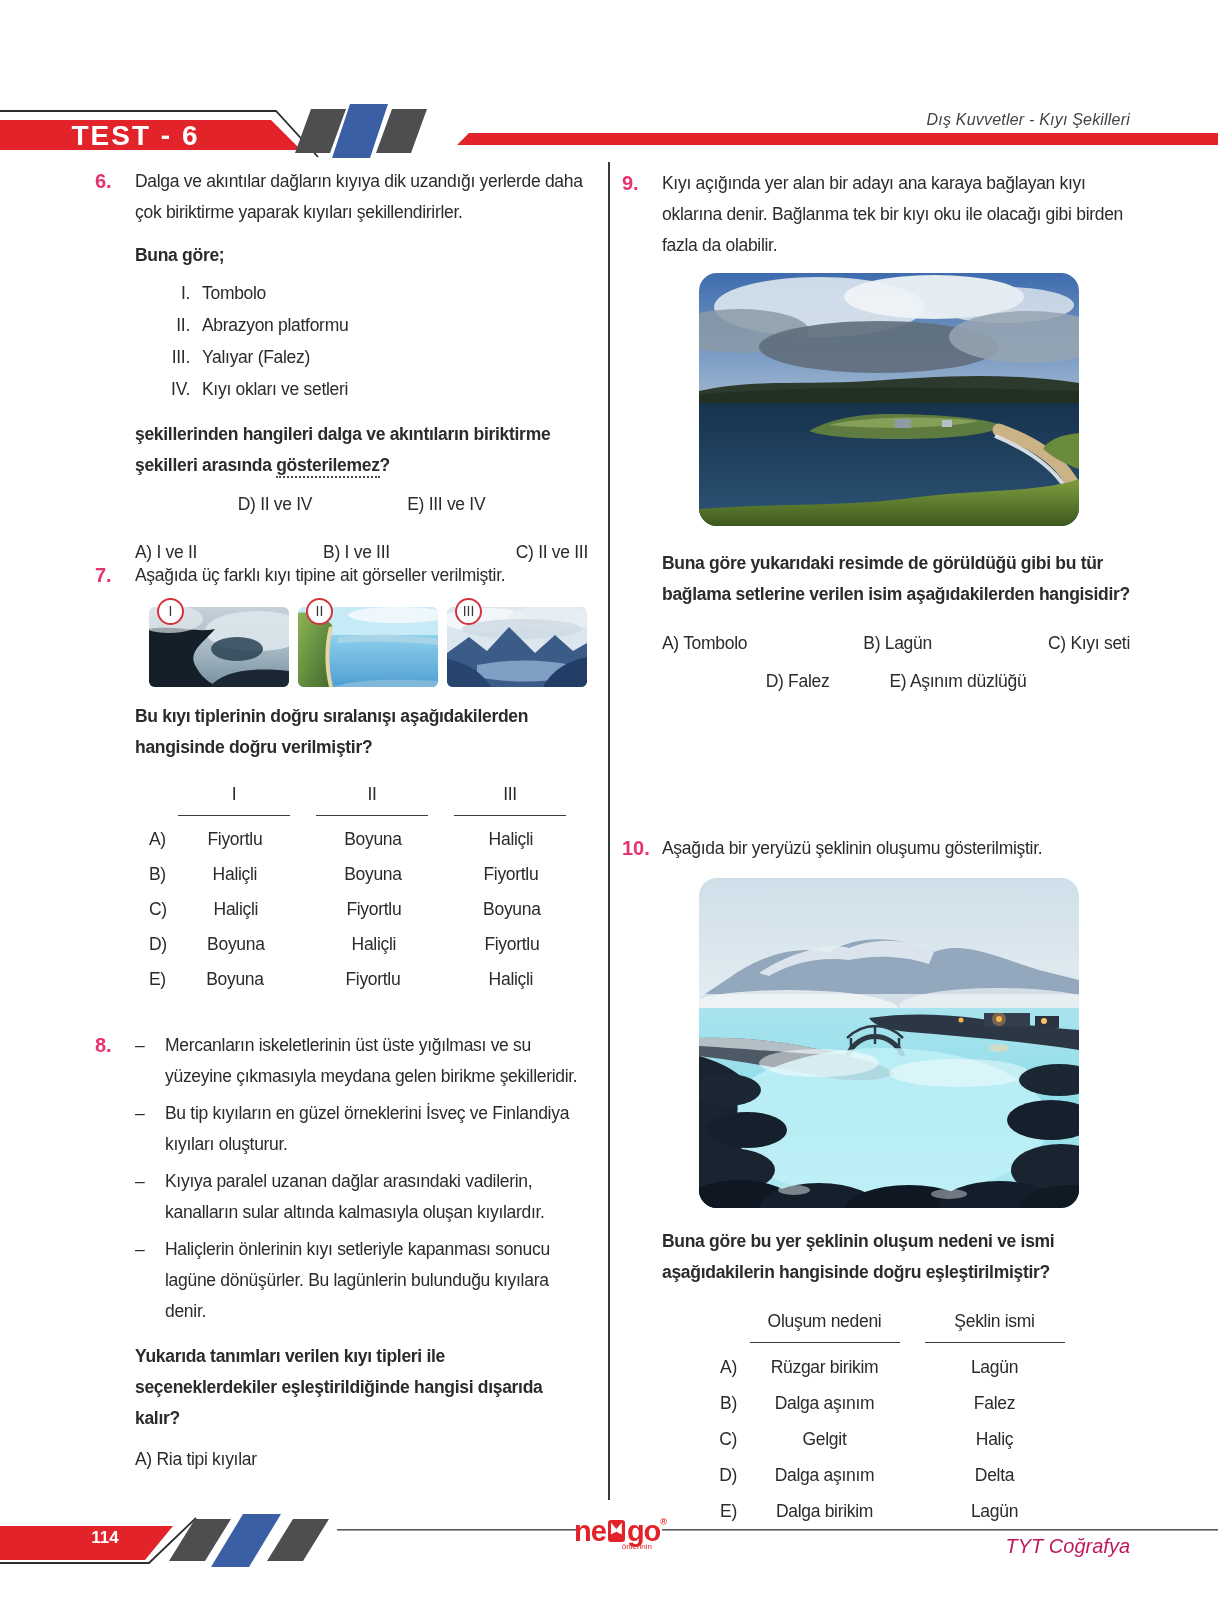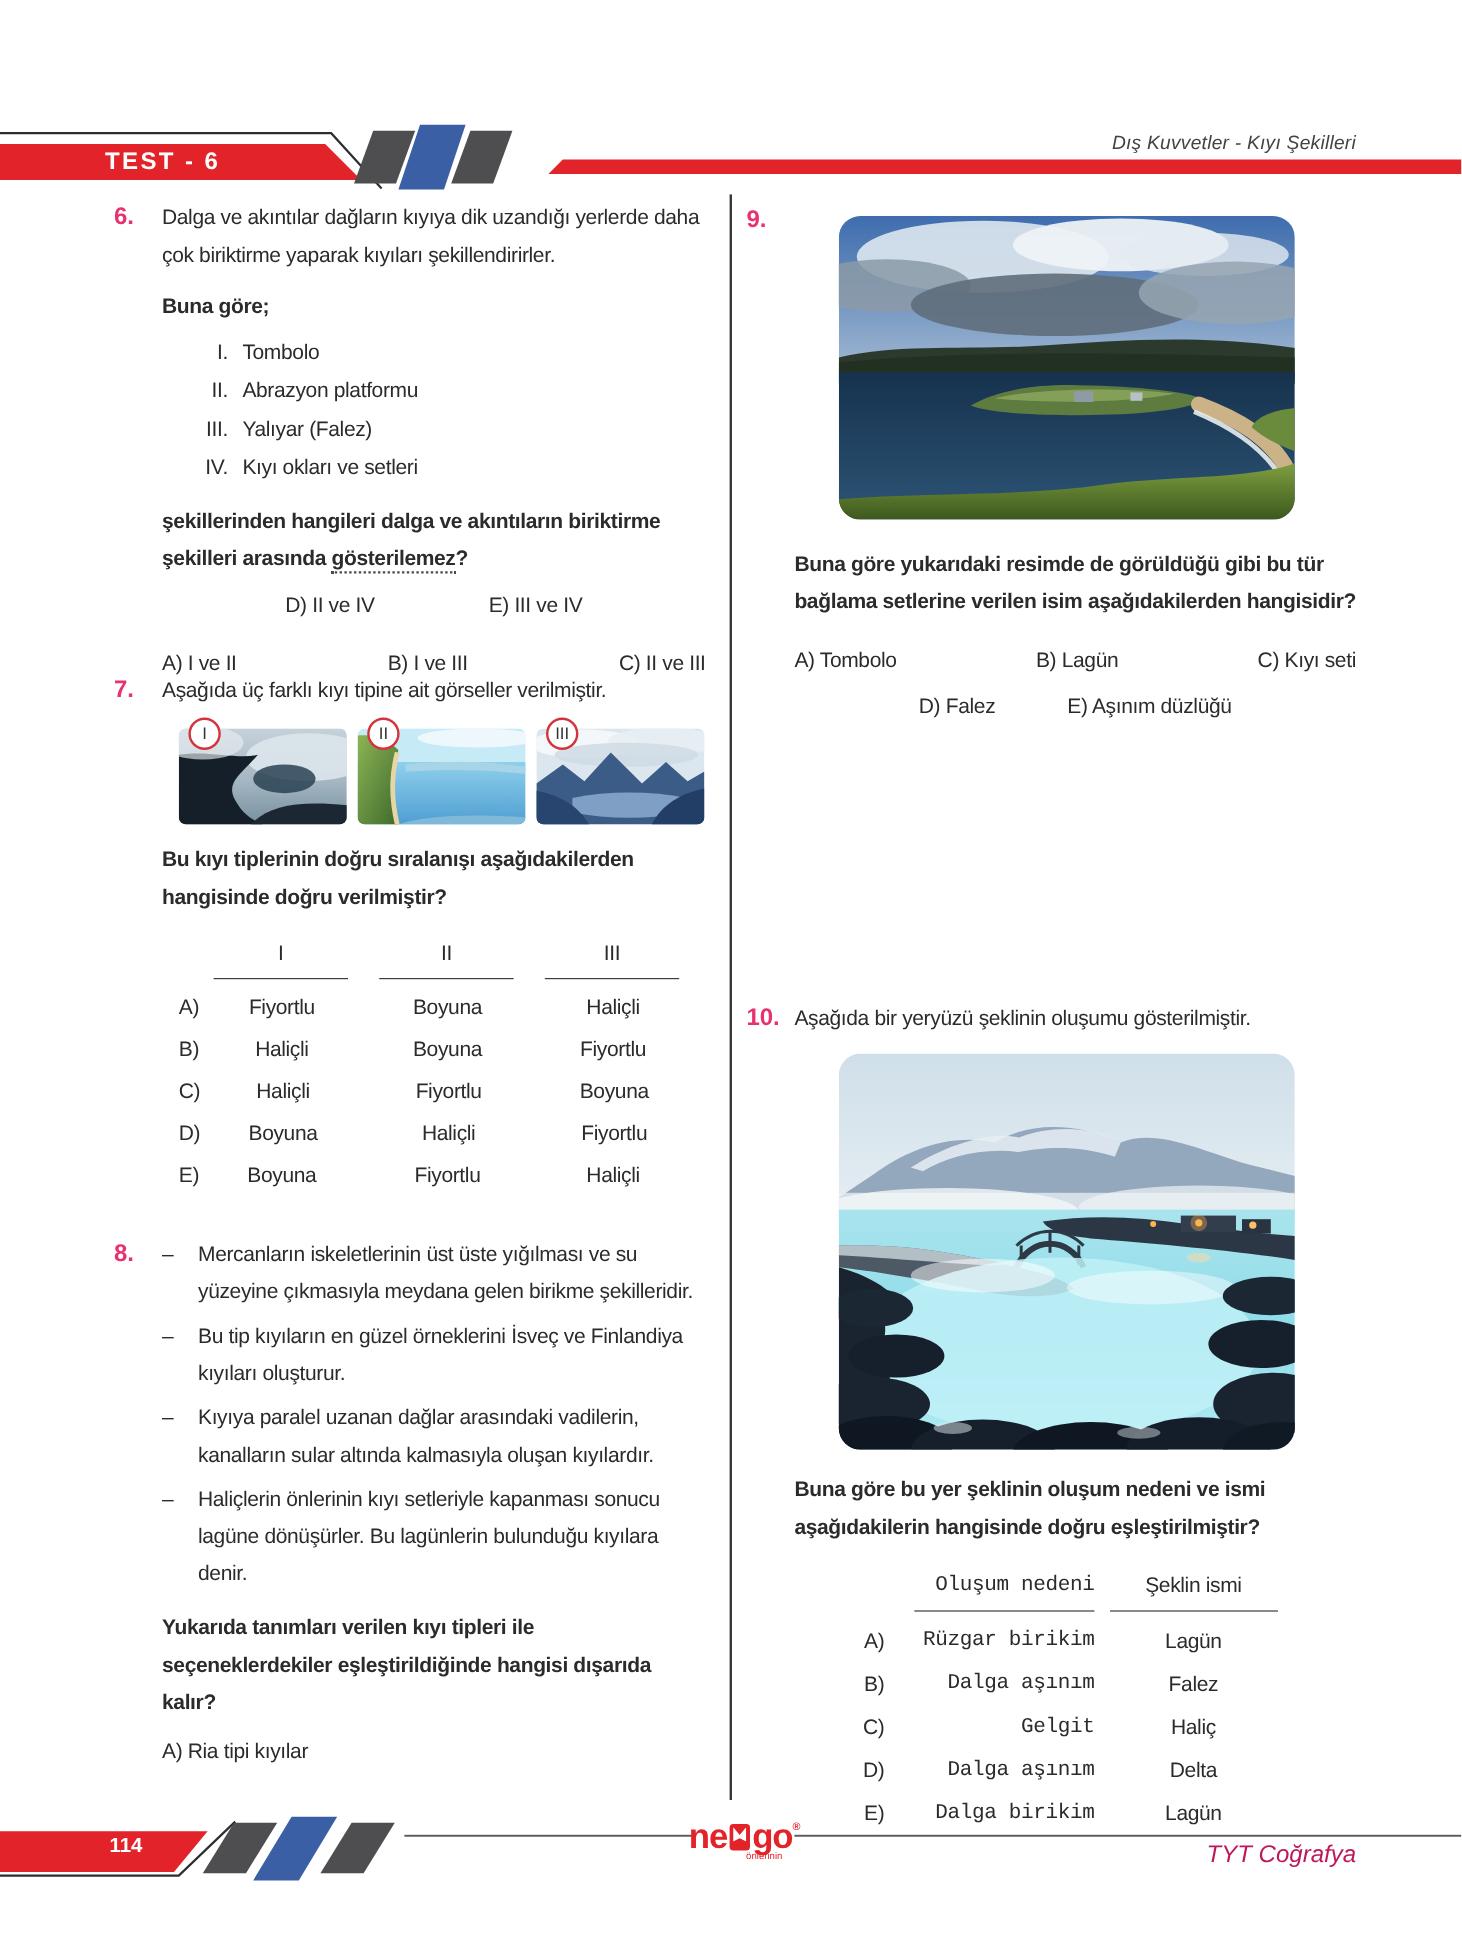--- a/index.html
+++ b/index.html
@@ -17,21 +17,21 @@
     font-family:"Liberation Sans","DejaVu Sans",sans-serif;
     color:var(--ink);
     overflow:hidden;
   }
   
   .deco{position:absolute;left:0;width:1218px;display:block;}
   #hdr-deco{top:100px;height:60px;}
   #ftr-deco{top:1505px;height:75px;}
   .hdr-test{
     position:absolute;left:0;top:121px;width:271px;height:29px;
-    text-align:center;color:#fff;font-weight:700;font-size:20px;
+    text-align:center;color:#fff;font-weight:700;font-size:28px;
     letter-spacing:2px;line-height:29px;
   }
   .hdr-topic{
     position:absolute;right:88px;top:111px;
     font-style:italic;font-size:16px;color:#434347;letter-spacing:0.2px;
   }
   .ftr-page{
     position:absolute;left:30px;top:1528px;width:150px;text-align:center;
     color:#fff;font-weight:700;font-size:17px;
   }
@@ -102,21 +102,21 @@
   .optcenter{text-align:center;margin-top:10px;line-height:30px;}
   
   .photo9{margin:12px 0 0 37px;width:380px;height:253px;}
   .photo10{margin:14px 0 0 37px;width:380px;height:330px;}
   .photo9 svg,.photo10 svg{width:100%;height:100%;display:block;border-radius:18px;}
   
   .t10{margin-top:18px;}
   .t10row{display:flex;align-items:center;height:36px;}
   .t10head{height:auto;margin-bottom:6px;align-items:flex-end;}
   .t10letter{flex:0 0 75px;text-align:right;}
-  .t10c1{flex:0 0 175px;text-align:right;font-family:Liberation Mono, monospace;}
+  .t10c1{flex:0 0 175px;text-align:center;}
   .t10c2{flex:0 0 165px;text-align:center;}
   .t10hline1{display:inline-block;width:150px;padding-bottom:5px;border-bottom:1.6px solid #3c3c3e;}
   .t10hline2{display:inline-block;width:140px;padding-bottom:5px;border-bottom:1.6px solid #3c3c3e;}
 </style>
 </head>
 <body>
 
 <svg id="hdr-deco" class="deco" viewBox="0 0 1218 60">
   <polyline points="0,11 276,11 318,57" fill="none" stroke="#2e2e30" stroke-width="1.8"></polyline>
   <polygon points="0,20 271,20 301,50 0,50" fill="#e22329"></polygon>
@@ -294,20 +294,21 @@
       <span class="o1">C) Skayer tipi kıyılar</span>
       <span class="o2">D) Limanlı kıyılar</span>
     </div>
     <div class="optcenter">E) Mercanlı (resifli) kıyılar</div>
   </div>
 </div>
 
 <div class="q q9">
   <div class="qnum">9.</div>
   <div class="qbody">
+    <p class="para">Kıyı açığında yer alan bir adayı ana karaya bağlayan kıyı oklarına denir. Bağlanma tek bir kıyı oku ile olacağı gibi birden fazla da olabilir.</p>
     <div class="photo9">
       <svg viewBox="0 0 380 253" preserveAspectRatio="none">
         <defs>
           <linearGradient id="sky9" x1="0" y1="0" x2="0" y2="1">
             <stop offset="0" stop-color="#3e6cae"></stop>
               <stop offset="0.6" stop-color="#7e9ec6"></stop>
               <stop offset="1" stop-color="#a8bcd2"></stop>
           </linearGradient>
           <linearGradient id="wat9" x1="0" y1="0" x2="0" y2="1">
             <stop offset="0" stop-color="#16324d"></stop>

